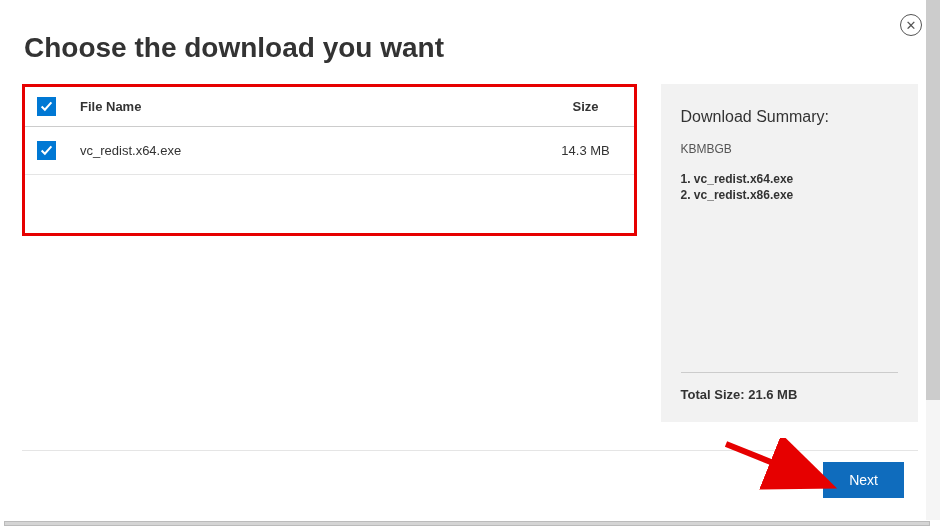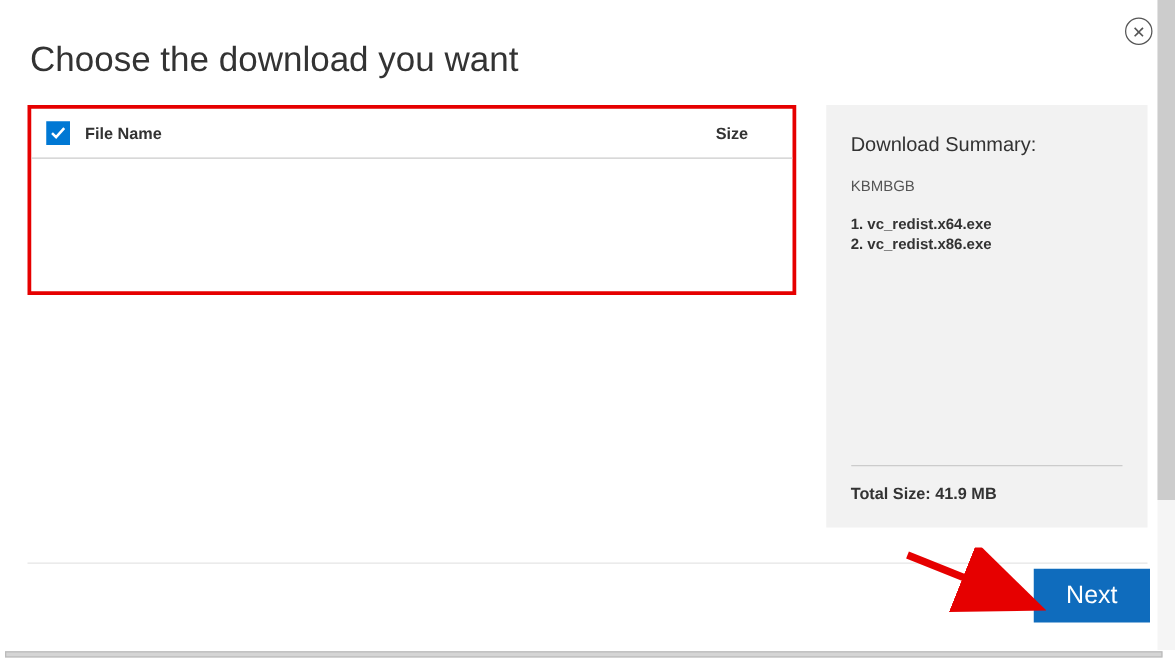--- a/index.html
+++ b/index.html
@@ -22,21 +22,21 @@
       display: flex;
       align-items: center;
       justify-content: center;
       cursor: pointer;
       color: #555;
       font-size: 13px;
       line-height: 1;
     }
     .title {
       font-size: 28px;
-      font-weight: 400;
+      font-weight: 700;
       color: #333;
       padding: 32px 0 20px 24px;
     }
     .content {
       display: flex;
       padding: 0 22px;
       gap: 24px;
     }
     .table-wrap {
       border: 3px solid #e60000;
@@ -45,20 +45,21 @@
       height: 152px;
     }
     .table {
       width: 100%;
     }
     .row {
       display: flex;
       align-items: center;
       border-bottom: 1px solid #e5e5e5;
       padding: 14px 8px 14px 12px;
+      gap: 12px;
     }
     .row.header {
       border-bottom: 1px solid #ccc;
       padding: 10px 8px 10px 12px;
     }
     .checkbox {
       width: 19px;
       height: 19px;
       background: #0078d4;
       display: flex;
@@ -122,27 +123,27 @@
     }
     .bottom-divider {
       position: absolute;
       left: 22px;
       right: 22px;
       top: 450px;
       border-top: 1px solid #e5e5e5;
     }
     .next-btn {
       position: absolute;
-      right: 20px;
+      right: 36px;
       bottom: 30px;
       background: #0f6cbd;
       color: #fff;
       border: none;
       padding: 10px 26px;
-      font-size: 20px;
+      font-size: 14px;
       cursor: pointer;
     }
     .arrow {
       position: absolute;
       right: 98px;
       bottom: 32px;
       pointer-events: none;
     }
     .scrollbar-track {
       position: absolute;
@@ -183,32 +184,41 @@
     <div class="table">
       <div class="row header">
         <div class="checkbox">
           <svg viewBox="0 0 16 16">
               <path d="M2 8 L6 12 L14 3" stroke="#fff" stroke-width="2.5" fill="none"></path>
             </svg>
         </div>
         <div class="col-name">File Name</div>
         <div class="col-size">Size</div>
       </div>
+      <div class="row">
+        <div class="checkbox">
+          <svg viewBox="0 0 16 16">
+              <path d="M2 8 L6 12 L14 3" stroke="#fff" stroke-width="2.5" fill="none"></path>
+            </svg>
+        </div>
+        <div class="col-name">vc_redist.x64.exe</div>
+        <div class="col-size">14.3 MB</div>
+      </div>
     </div>
   </div>
 
   <div class="summary">
     <div class="summary-title">Download Summary:</div>
     <div class="summary-meta">KBMBGB</div>
     <div class="summary-list">
       <div>1. vc_redist.x64.exe</div>
       <div>2. vc_redist.x86.exe</div>
     </div>
     <div class="summary-divider"></div>
-    <div class="total">Total Size: 41.9 MB</div>
+    <div class="total">Total Size: 21.6 MB</div>
   </div>
 </div>
 
 <div class="bottom-divider"></div>
 
 <button class="next-btn">Next</button>
 
 <svg class="arrow" width="120" height="58">
   <defs>
     <marker id="ah" markerWidth="12" markerHeight="10" refX="10" refY="5" orient="auto">

